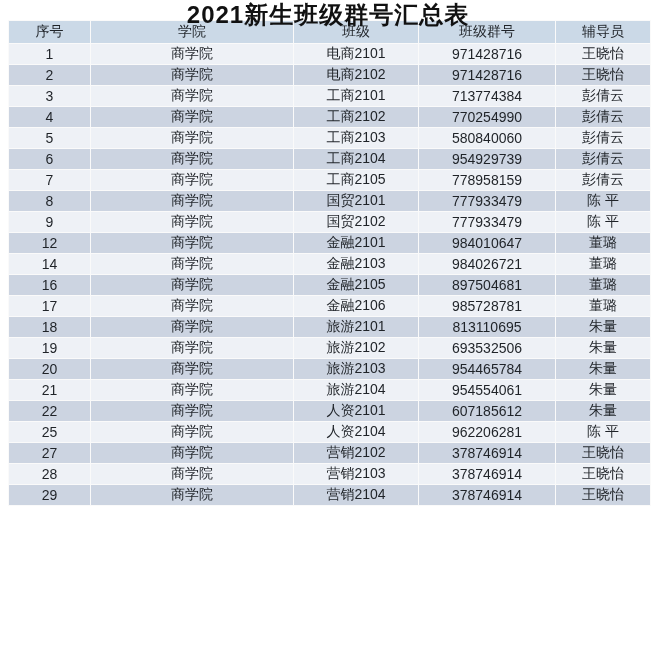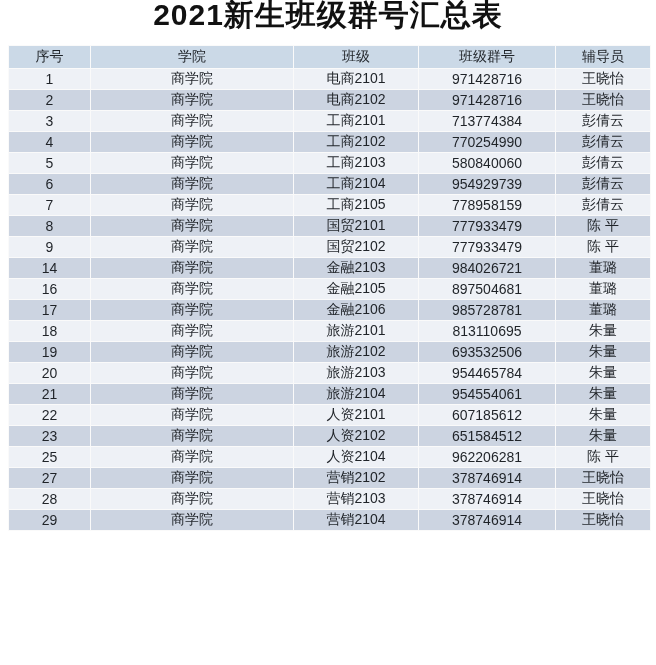--- a/index.html
+++ b/index.html
@@ -11,23 +11,23 @@
     --title-text:#111111;
   }
   html,body{margin:0;padding:0;}
   body{
     width:656px;height:665px;overflow:hidden;
     background:#ffffff;
     font-family:"Liberation Sans","DejaVu Sans",sans-serif;
     color:var(--text);
   }
   .title-bar{
-    height:45px;line-height:30px;
+    height:20px;line-height:30px;
     text-align:center;
-    font-size:30px;font-weight:bold;
+    font-size:24px;font-weight:bold;
     color:var(--title-text);
     letter-spacing:1px;
   }
   table.summary{
     border-collapse:collapse;
     table-layout:fixed;
     margin-left:8px;
     width:642px;
   }
   .summary th{
@@ -137,20 +137,27 @@
         <td>陈 平</td>
       </tr>
       <tr>
         <td>9</td>
         <td>商学院</td>
         <td>国贸2102</td>
         <td>777933479</td>
         <td>陈 平</td>
       </tr>
       <tr>
+        <td>12</td>
+        <td>商学院</td>
+        <td>金融2101</td>
+        <td>984010647</td>
+        <td>董璐</td>
+      </tr>
+      <tr>
         <td>14</td>
         <td>商学院</td>
         <td>金融2103</td>
         <td>984026721</td>
         <td>董璐</td>
       </tr>
       <tr>
         <td>16</td>
         <td>商学院</td>
         <td>金融2105</td>
@@ -190,27 +197,20 @@
         <td>商学院</td>
         <td>旅游2104</td>
         <td>954554061</td>
         <td>朱量</td>
       </tr>
       <tr>
         <td>22</td>
         <td>商学院</td>
         <td>人资2101</td>
         <td>607185612</td>
-        <td>朱量</td>
-      </tr>
-      <tr>
-        <td>23</td>
-        <td>商学院</td>
-        <td>人资2102</td>
-        <td>651584512</td>
         <td>朱量</td>
       </tr>
       <tr>
         <td>25</td>
         <td>商学院</td>
         <td>人资2104</td>
         <td>962206281</td>
         <td>陈 平</td>
       </tr>
       <tr>

